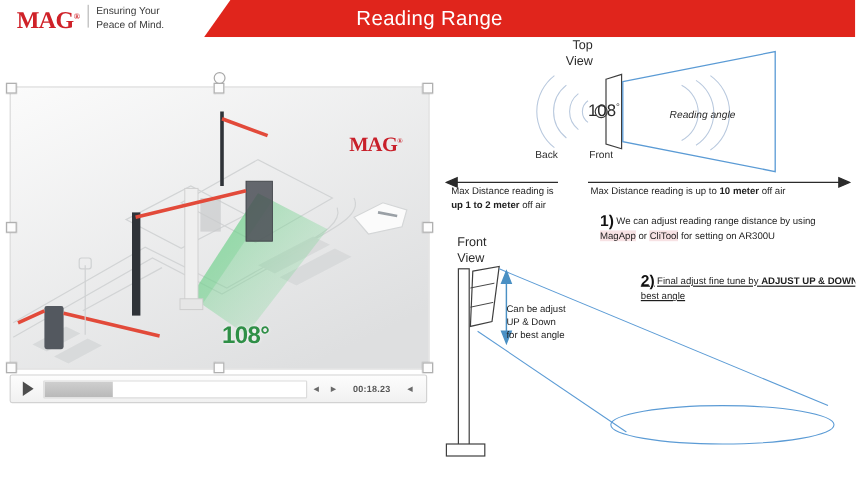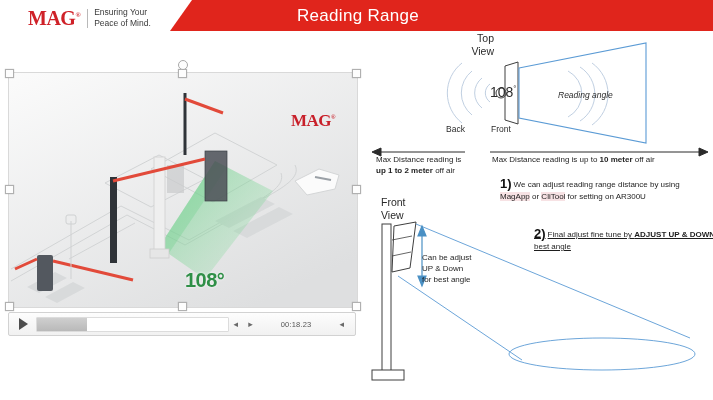--- a/index.html
+++ b/index.html
@@ -45,24 +45,24 @@
     width: 340px;
     color: #ffffff;
     font-size: 17px;
     font-weight: normal;
     letter-spacing: 0.3px;
     text-align: center;
     line-height: 21px;
   }
   .logo-wrap {
     position: absolute;
-    left: 28px; top: 4px;
+    left: 14px; top: 4px;
     height: 24px;
     display: flex;
-    align-items: flex-end;
+    align-items: flex-start;
   }
   .logo-mag {
     font-family: "Liberation Serif", serif;
     font-size: 20px;
     font-weight: bold;
     color: #cf2128;
     letter-spacing: -0.5px;
     line-height: 20px;
     position: relative;
   }
@@ -168,22 +168,23 @@
   .ctrl-ico {
     font-size: 9px;
     color: #6a6a6a;
     margin: 0 5px;
     cursor: pointer;
     line-height: 1;
   }
   .time-label {
     font-size: 7.5px;
     color: #555;
-    margin: 0 23px;
+    margin: 0 9px;
     letter-spacing: .2px;
+    font-weight: bold;
   }
 
   
   .topview-label {
     position: absolute;
     left: 454px; top: 32px;
     font-size: 10.5px;
     color: #2a2a2a;
     line-height: 13px;
     text-align: right;

